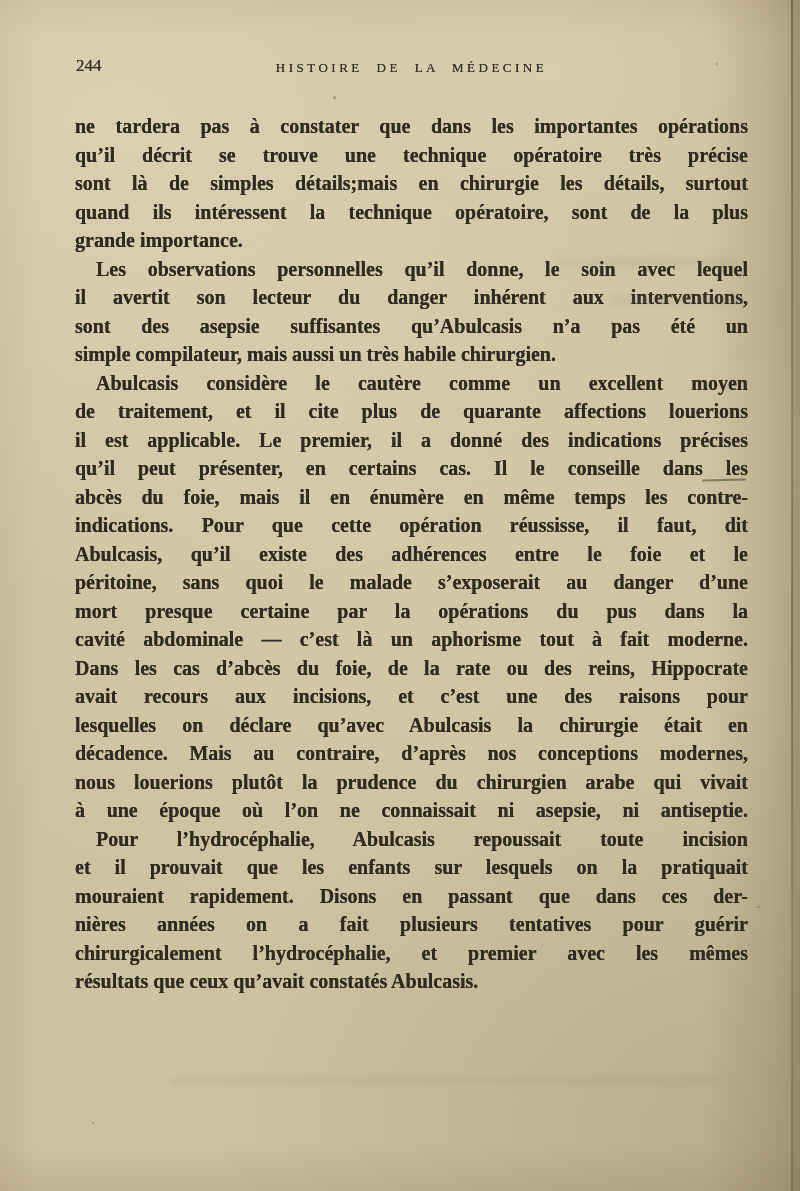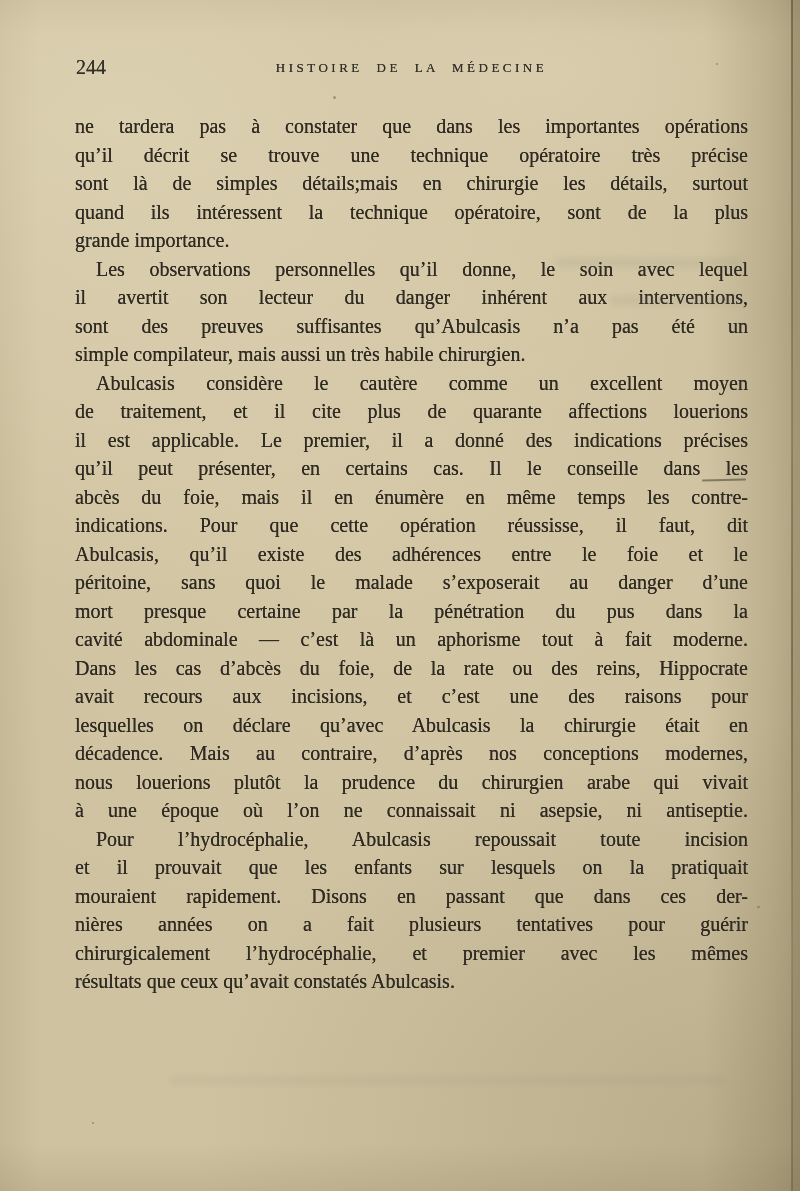--- a/index.html
+++ b/index.html
@@ -32,37 +32,37 @@
     filter: blur(0.4px);
   }
   .edge-strip {
     position: absolute; top: 0; right: 0;
     width: 8px; height: 1191px;
     background: rgba(112,98,64,0.20);
   }
   .header { position: absolute; top: 56px; left: 75px; width: 673px; height: 28px; }
   .page-number {
     position: absolute; left: 1px; top: 0;
-    font-size: 20px; color: #33302a;
+    font-size: 17px; color: #33302a;
     text-shadow: 0 0 0.6px rgba(51,48,42,0.85);
   }
   .running-title {
     position: absolute; left: 0; top: 4px; width: 100%;
     text-align: center;
     font-size: 13px; letter-spacing: 3.5px; word-spacing: 7px;
     color: #343028;
     text-shadow: 0 0 0.6px rgba(52,48,40,0.85);
   }
   .text-block {
     position: absolute; left: 75px; top: 112px; width: 673px;
     font-size: 20px; line-height: 28.5px;
     color: #2f2a22;
     text-shadow: 0 0 0.6px rgba(47,42,34,0.9);
   }
-  .line { text-align: justify; text-align-last: justify; white-space: normal; hyphens: none; }
+  .line { text-align: justify; text-align-last: justify; white-space: normal; hyphens: none; font-weight: bold; }
   .line.end { text-align-last: left; }
   .line.indent { text-indent: 21px; }
   .artifact-dash {
     position: absolute; left: 702px; top: 479px;
     width: 44px; height: 2px;
     background: rgba(70,62,45,0.55);
     transform: rotate(-1.5deg);
     border-radius: 1px;
   }
   .ghost {
@@ -91,31 +91,31 @@
   </div>
 
   <div class="text-block">
     <div class="line">ne tardera pas à constater que dans les importantes opérations</div>
     <div class="line">qu’il décrit se trouve une technique opératoire très précise</div>
     <div class="line">sont là de simples détails;mais en chirurgie les détails, surtout</div>
     <div class="line">quand ils intéressent la technique opératoire, sont de la plus</div>
     <div class="line end">grande importance.</div>
     <div class="line indent">Les observations personnelles qu’il donne, le soin avec lequel</div>
     <div class="line">il avertit son lecteur du danger inhérent aux interventions,</div>
-    <div class="line">sont des preuves suffisantes qu’Abulcasis n’a pas été un</div>
+    <div class="line">sont des asepsie suffisantes qu’Abulcasis n’a pas été un</div>
     <div class="line end">simple compilateur, mais aussi un très habile chirurgien.</div>
     <div class="line indent">Abulcasis considère le cautère comme un excellent moyen</div>
     <div class="line">de traitement, et il cite plus de quarante affections louerions</div>
     <div class="line">il est applicable. Le premier, il a donné des indications précises</div>
     <div class="line">qu’il peut présenter, en certains cas. Il le conseille dans les</div>
     <div class="line">abcès du foie, mais il en énumère en même temps les contre-</div>
     <div class="line">indications. Pour que cette opération réussisse, il faut, dit</div>
     <div class="line">Abulcasis, qu’il existe des adhérences entre le foie et le</div>
     <div class="line">péritoine, sans quoi le malade s’exposerait au danger d’une</div>
-    <div class="line">mort presque certaine par la pénétration du pus dans la</div>
+    <div class="line">mort presque certaine par la opérations du pus dans la</div>
     <div class="line">cavité abdominale — c’est là un aphorisme tout à fait moderne.</div>
     <div class="line">Dans les cas d’abcès du foie, de la rate ou des reins, Hippocrate</div>
     <div class="line">avait recours aux incisions, et c’est une des raisons pour</div>
     <div class="line">lesquelles on déclare qu’avec Abulcasis la chirurgie était en</div>
     <div class="line">décadence. Mais au contraire, d’après nos conceptions modernes,</div>
     <div class="line">nous louerions plutôt la prudence du chirurgien arabe qui vivait</div>
     <div class="line">à une époque où l’on ne connaissait ni asepsie, ni antiseptie.</div>
     <div class="line indent">Pour l’hydrocéphalie, Abulcasis repoussait toute incision</div>
     <div class="line">et il prouvait que les enfants sur lesquels on la pratiquait</div>
     <div class="line">mouraient rapidement. Disons en passant que dans ces der-</div>

